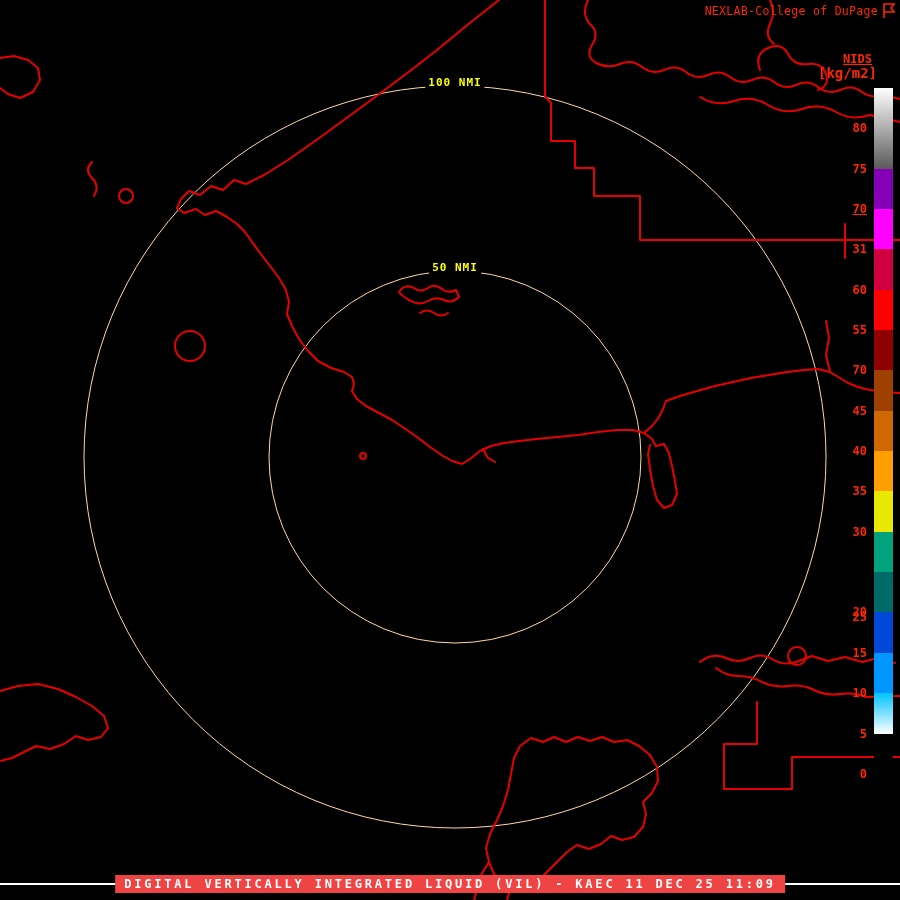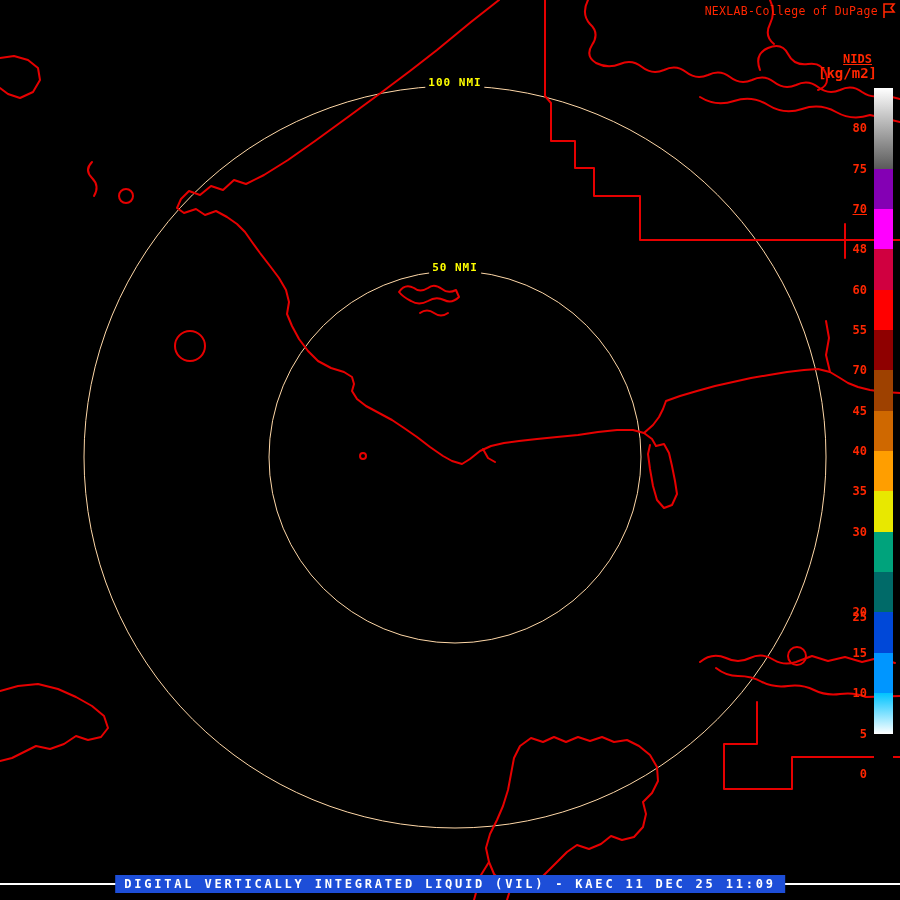--- a/index.html
+++ b/index.html
@@ -40,21 +40,21 @@
   .cb-tick {
     position:absolute; right:0; transform:translateY(-50%);
     color:var(--text-red,#f20); font-size:12px; font-weight:bold;
   }
   .footer-rule {
     position:absolute; left:0; top:883px; width:900px; height:2px;
     background:var(--white,#fff);
   }
   .caption {
     position:absolute; left:50%; top:884px; transform:translate(-50%,-50%);
-    background:#1d4ed8; color:var(--white,#fff);
+    background:#ef4444; color:var(--white,#fff);
     font-size:12px; font-weight:bold; letter-spacing:2.8px;
     padding:2px 9px; white-space:nowrap;
   }
 </style>
 </head>
 <body>
 
 <div class="stage">
 
   <svg class="map-svg" width="900" height="900" viewBox="0 0 900 900">
@@ -129,21 +129,21 @@
       <div class="cb-seg" style="top: 74.7126%; height: 5.74713%; background: rgb(0, 72, 216);"></div>
       <div class="cb-seg" style="top: 80.4598%; height: 5.74713%; background: rgb(0, 150, 255);"></div>
       <div class="cb-seg" style="top: 86.2069%; height: 5.74713%; background: linear-gradient(rgb(0, 195, 255), rgb(255, 255, 255));"></div>
       <div class="cb-seg" style="top: 91.954%; height: 5.74713%; background: rgb(0, 0, 0);"></div>
       <div class="cb-seg" style="top: 97.7011%; height: 2.29885%; background: rgb(0, 0, 0);"></div>
     </div>
   <div class="cb-ticks">
       <div class="cb-tick" style="top: 5.74713%;">80</div>
       <div class="cb-tick" style="top: 11.4943%; margin-left: 22px;">75</div>
       <div class="cb-tick" style="top: 17.2414%; text-decoration: underline;">70</div>
-      <div class="cb-tick" style="top: 22.9885%;">48</div>
+      <div class="cb-tick" style="top: 22.9885%;">31</div>
       <div class="cb-tick" style="top: 28.7356%;">60</div>
       <div class="cb-tick" style="top: 34.4828%;">55</div>
       <div class="cb-tick" style="top: 40.2299%;">70</div>
       <div class="cb-tick" style="top: 45.977%;">45</div>
       <div class="cb-tick" style="top: 51.7241%;">40</div>
       <div class="cb-tick" style="top: 57.4713%;">35</div>
       <div class="cb-tick" style="top: 63.2184%;">30</div>
       <div class="cb-tick" style="top: 68.9655%; margin-top: 45px;">25</div>
       <div class="cb-tick" style="top: 74.7126%;">20</div>
       <div class="cb-tick" style="top: 80.4598%; margin-left: 45px;">15</div>

